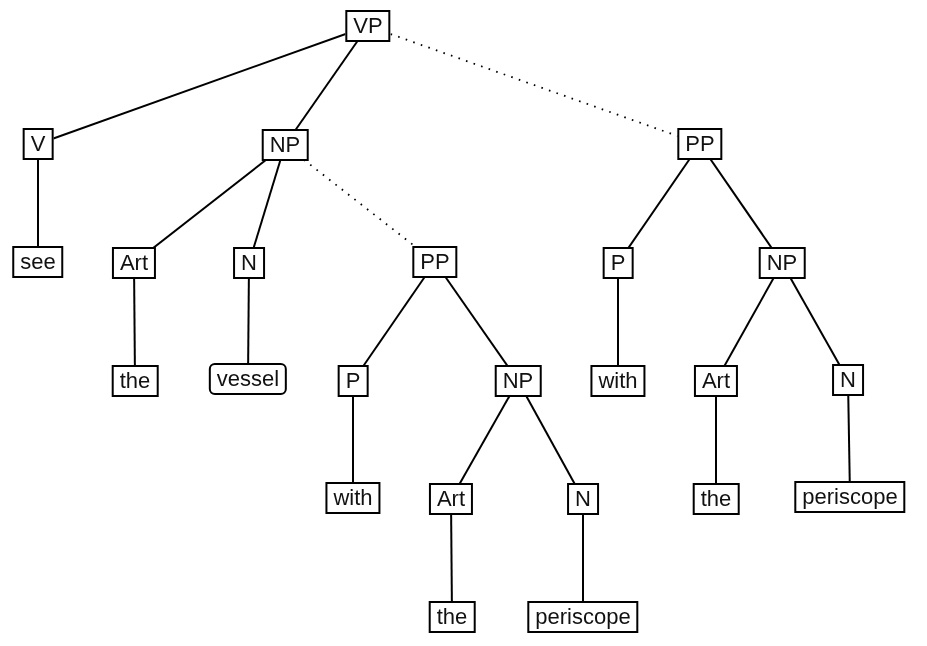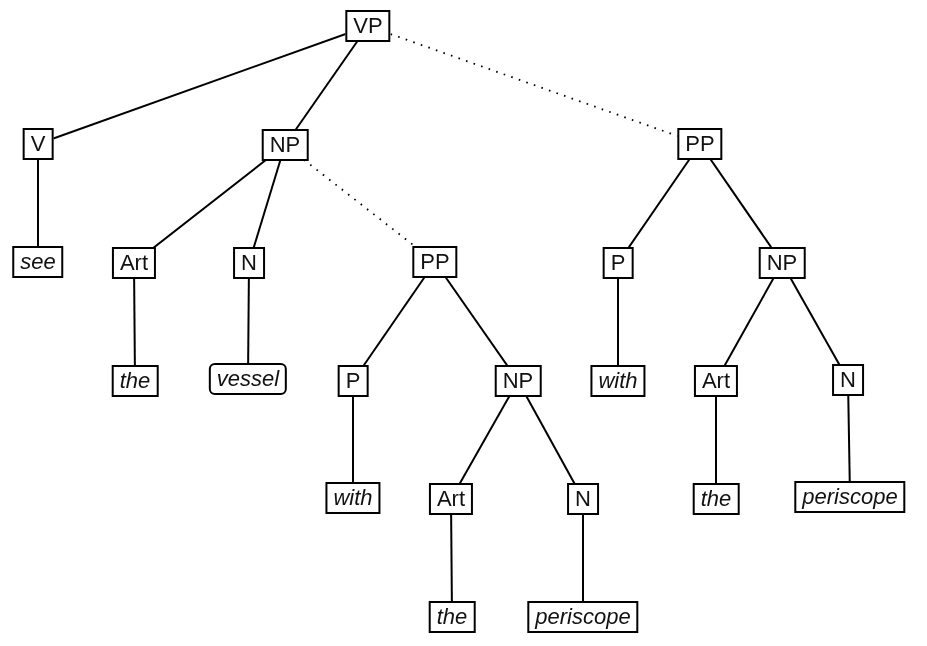--- a/index.html
+++ b/index.html
@@ -39,21 +39,20 @@
     background: #ffffff;
     border: 2px solid #000000;
     padding: 0 6px;
     font-size: 22px;
     line-height: 28px;
     color: #111111;
     white-space: nowrap;
     box-sizing: border-box;
   }
   .node.leaf {
-    font-style: italic;
   }
 </style>
 </head>
 <body>
 
 <div class="canvas">
   <svg class="edges-layer" id="edges-layer" viewBox="0 0 927 646">
       <line x1="368" y1="26" x2="38" y2="144" class="edge-solid"></line>
       <line x1="368" y1="26" x2="285" y2="145" class="edge-solid"></line>
       <line x1="368" y1="26" x2="700" y2="144" class="edge-dotted"></line>

